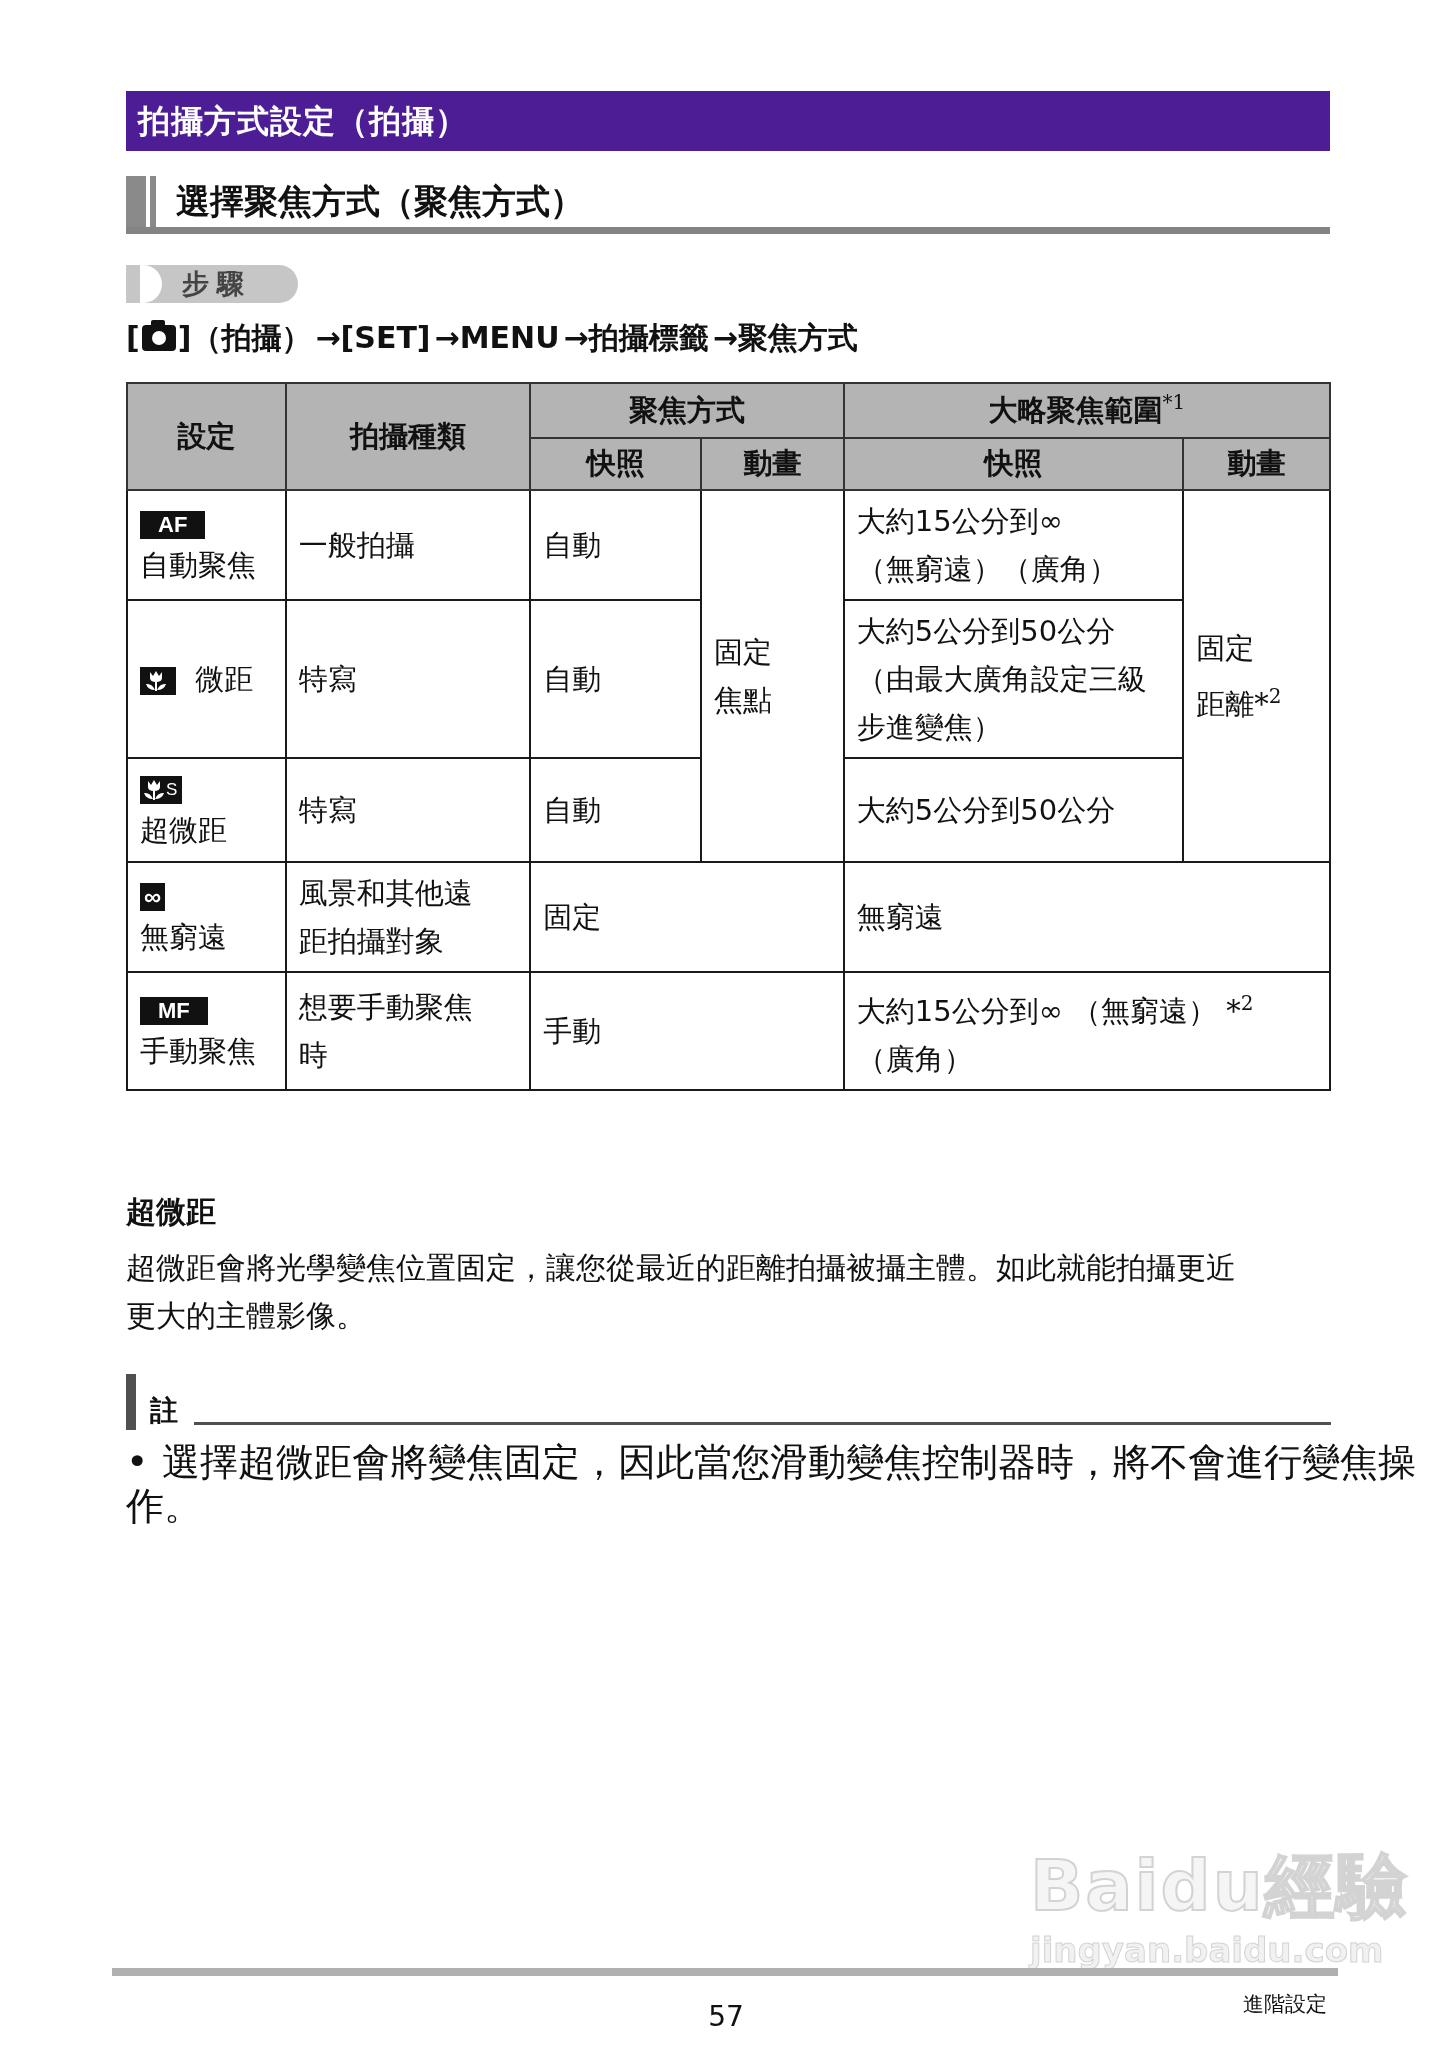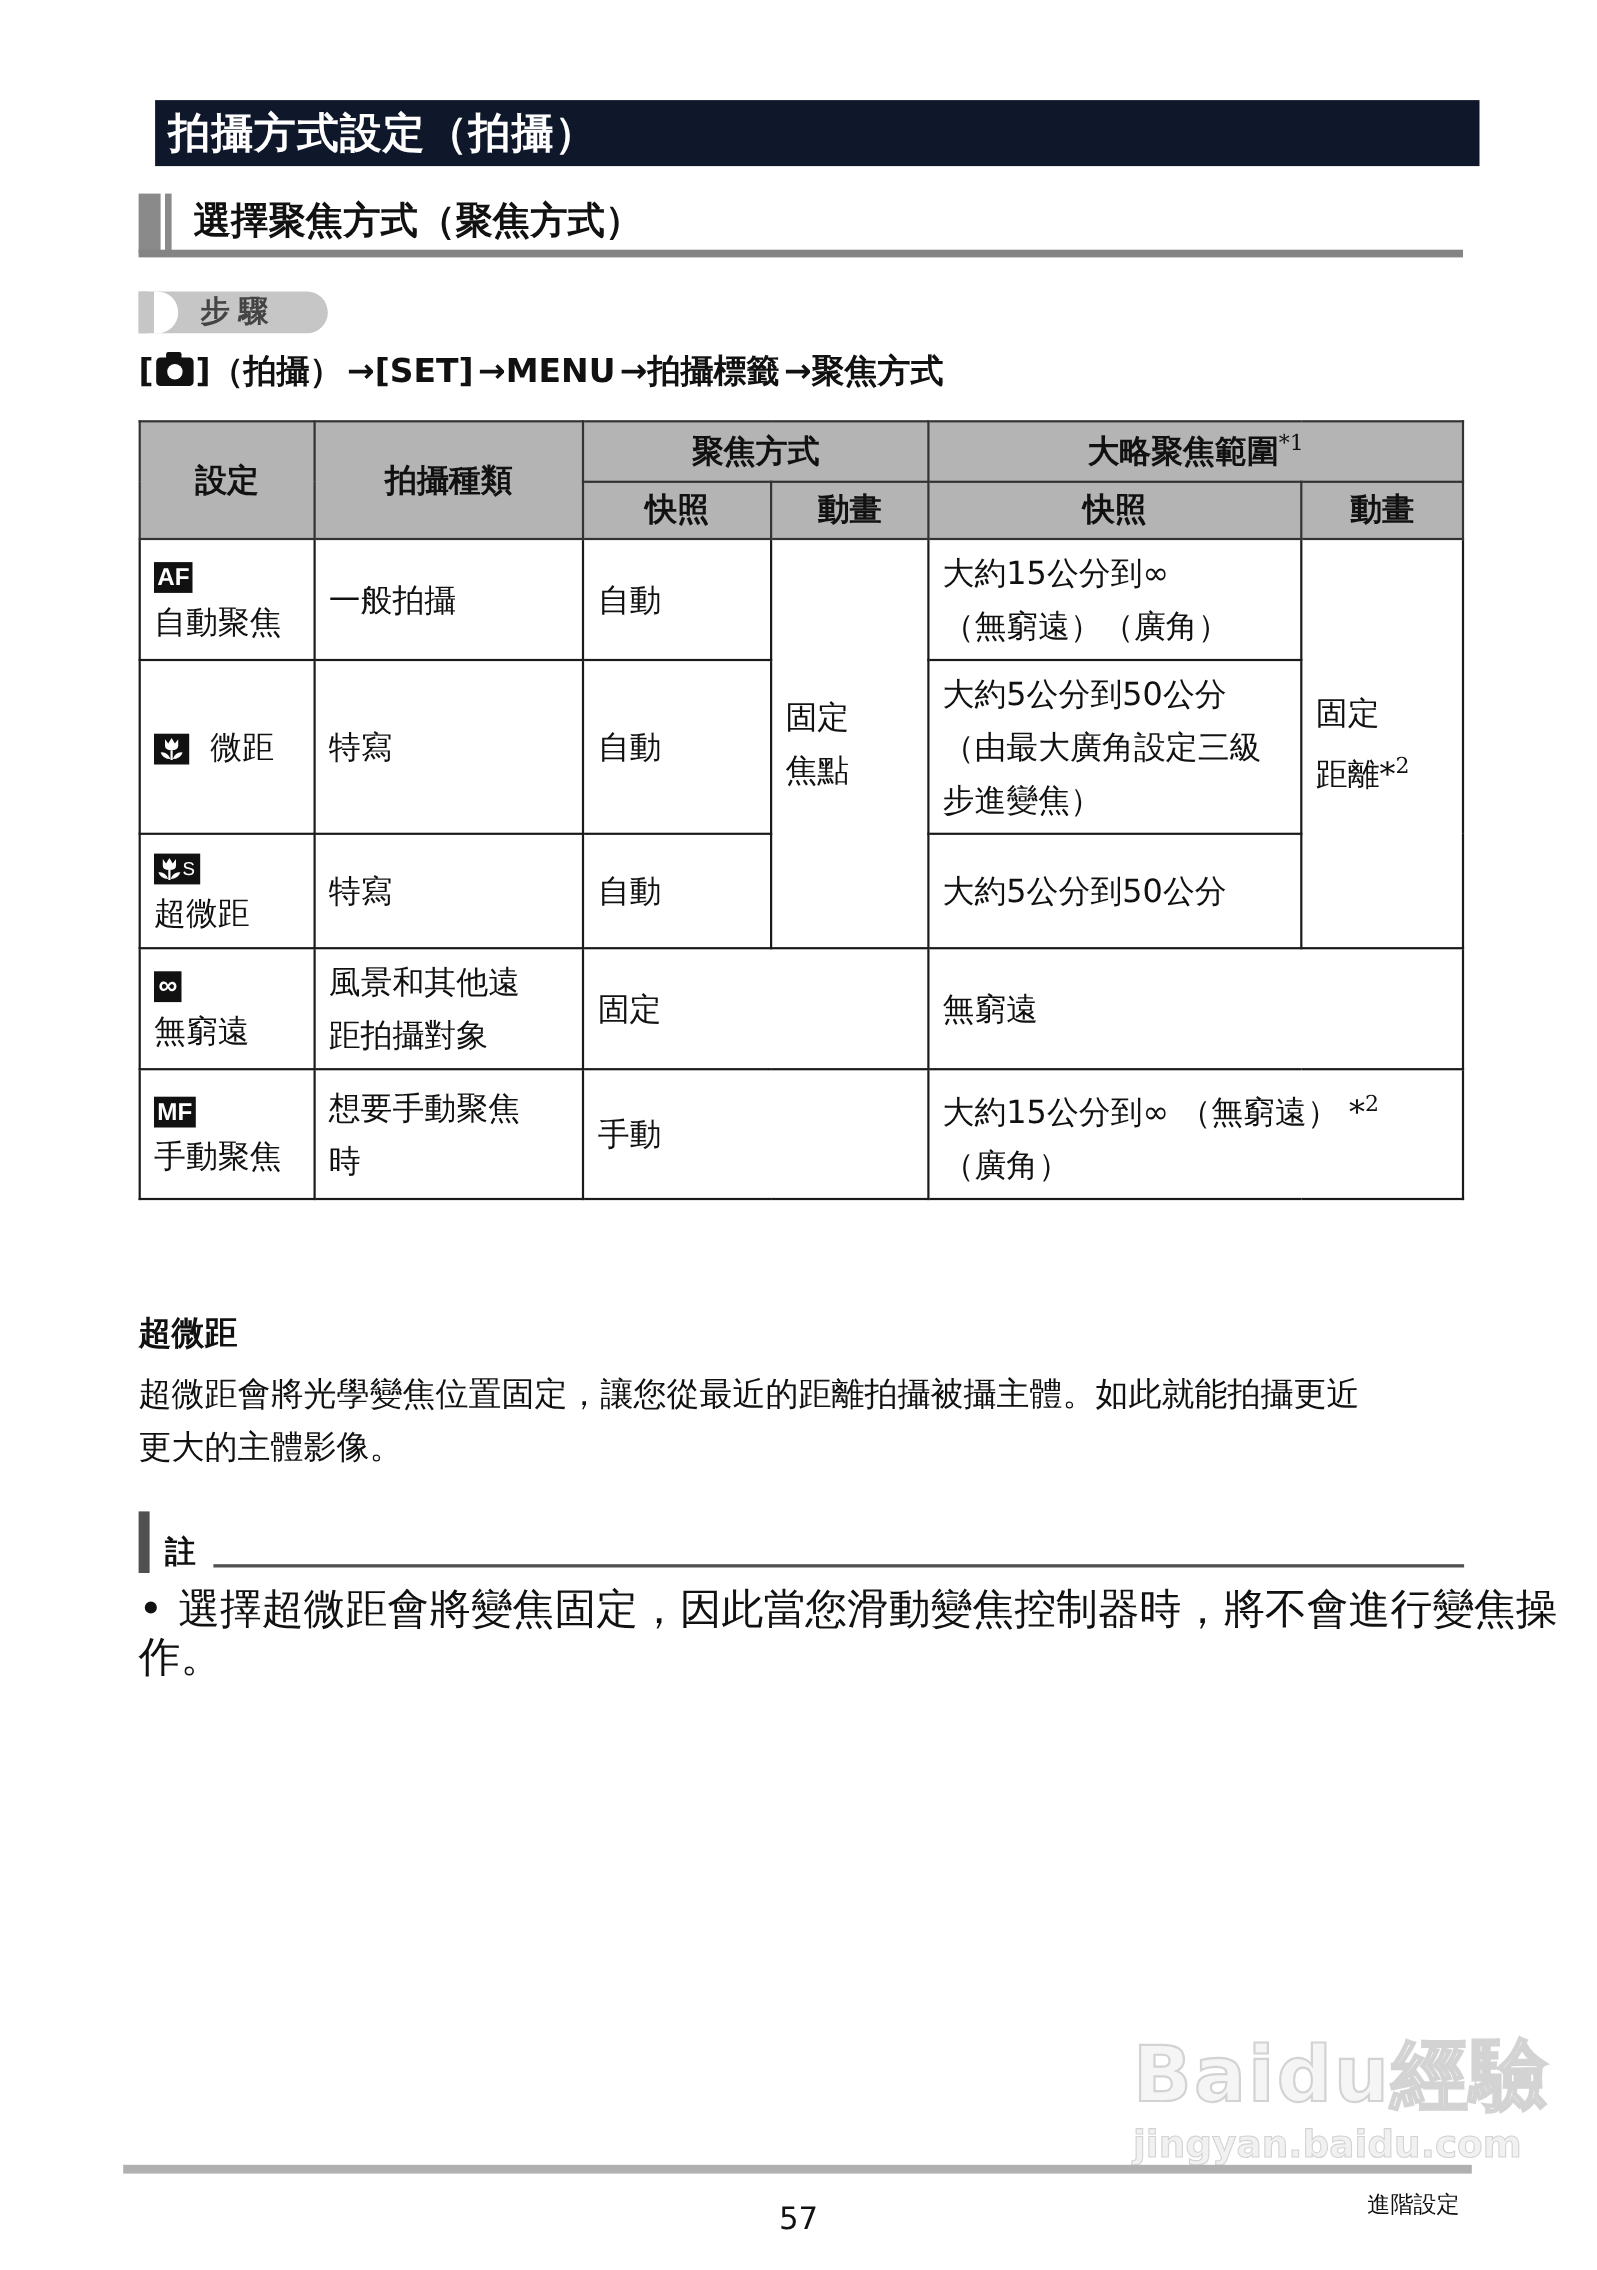--- a/index.html
+++ b/index.html
@@ -2,21 +2,21 @@
 <html><head>
 <meta charset="utf-8">
 <style>
   * { box-sizing: border-box; margin: 0; padding: 0; }
   html, body { width: 1452px; height: 2064px; background: #ffffff; }
   body { position: relative; font-family: "DejaVu Sans", "Liberation Sans", sans-serif; color: #111; overflow: hidden; }
 
   .page { position: absolute; left: 0; top: 0; width: 1452px; height: 2064px; }
 
   
-  .title-bar { position: absolute; left: 141px; top: 91px; width: 1204px; height: 60px; background: #0f172a; color: #fff; font-weight: bold; font-size: 38px; line-height: 60px; padding-left: 12px; letter-spacing: 1px; }
+  .title-bar { position: absolute; left: 126px; top: 91px; width: 1204px; height: 60px; background: #4c1d95; color: #fff; font-weight: bold; font-size: 32px; line-height: 60px; padding-left: 12px; letter-spacing: 1px; }
 
   
   .section { position: absolute; left: 126px; top: 172px; width: 1204px; height: 62px; }
   .section .blk1 { position: absolute; left: 0; top: 4px; width: 20px; height: 54px; background: #8a8a8a; }
   .section .blk2 { position: absolute; left: 24px; top: 4px; width: 6px; height: 54px; background: #8a8a8a; }
   .section .text { position: absolute; left: 50px; top: 6px; font-size: 34px; font-weight: bold; line-height: 46px; }
   .section .rule { position: absolute; left: 0; bottom: 0; width: 100%; height: 7px; background: #848484; }
 
   
   .steps-pill { position: absolute; left: 126px; top: 265px; width: 172px; height: 38px; background: #c6c6c6; border-radius: 0 19px 19px 0; }
@@ -34,21 +34,21 @@
   
   table.focus { position: absolute; left: 126px; top: 382px; width: 1205px; border-collapse: collapse; font-size: 29px; }
   table.focus td, table.focus th { border: 2px solid #1a1a1a; vertical-align: middle; }
   table.focus th { background: #b4b4b4; font-weight: bold; text-align: center; font-size: 29px; border-color: #333; }
   table.focus th.sub { border-top: 1px solid #333; }
   table.focus td { padding: 6px 12px; line-height: 48px; }
   .c { text-align: left; }
   .sup { font-family: "DejaVu Serif", "Liberation Serif", serif; font-size: 20px; vertical-align: super; font-weight: normal; }
   .star { font-family: "DejaVu Serif", "Liberation Serif", serif; font-weight: normal; }
 
-  .mode-icon { display: inline-block; background: #111; color: #fff; font-weight: bold; font-size: 22px; line-height: 28px; height: 28px; padding: 0 3px; vertical-align: middle; font-family: "Liberation Sans", sans-serif; }
+  .mode-icon { display: inline-block; background: #111; color: #fff; font-weight: bold; font-size: 22px; line-height: 28px; height: 28px; padding: 0 18px; vertical-align: middle; font-family: "Liberation Sans", sans-serif; }
   .mode-icon.tulip { width: 32px; height: 28px; position: relative; }
   .mode-icon.tulip svg { position: absolute; left: 4px; top: 3px; }
 
   
   .footnotes { position: absolute; left: 130px; top: 1080px; font-size: 28px; line-height: 44px; }
   .footnotes .fn-mark { font-family: "DejaVu Serif", "Liberation Serif", serif; margin-right: 8px; }
 
   
   .sm-heading { position: absolute; left: 126px; top: 1192px; font-size: 30px; font-weight: bold; }
   .sm-body { position: absolute; left: 126px; top: 1244px; width: 1210px; font-size: 30px; line-height: 48px; }

